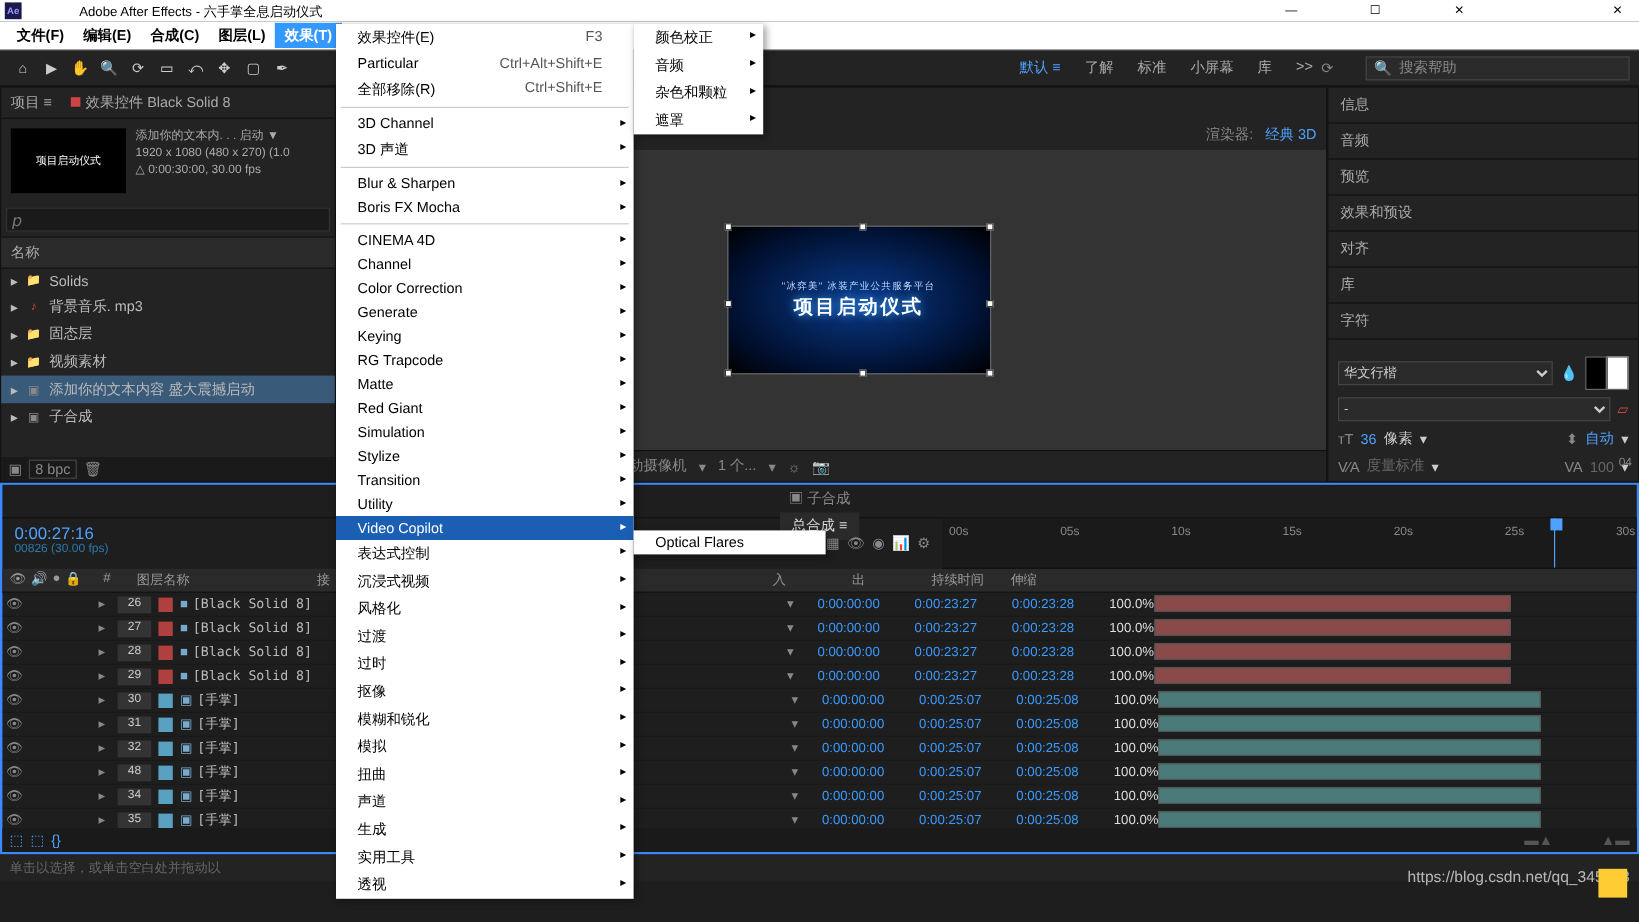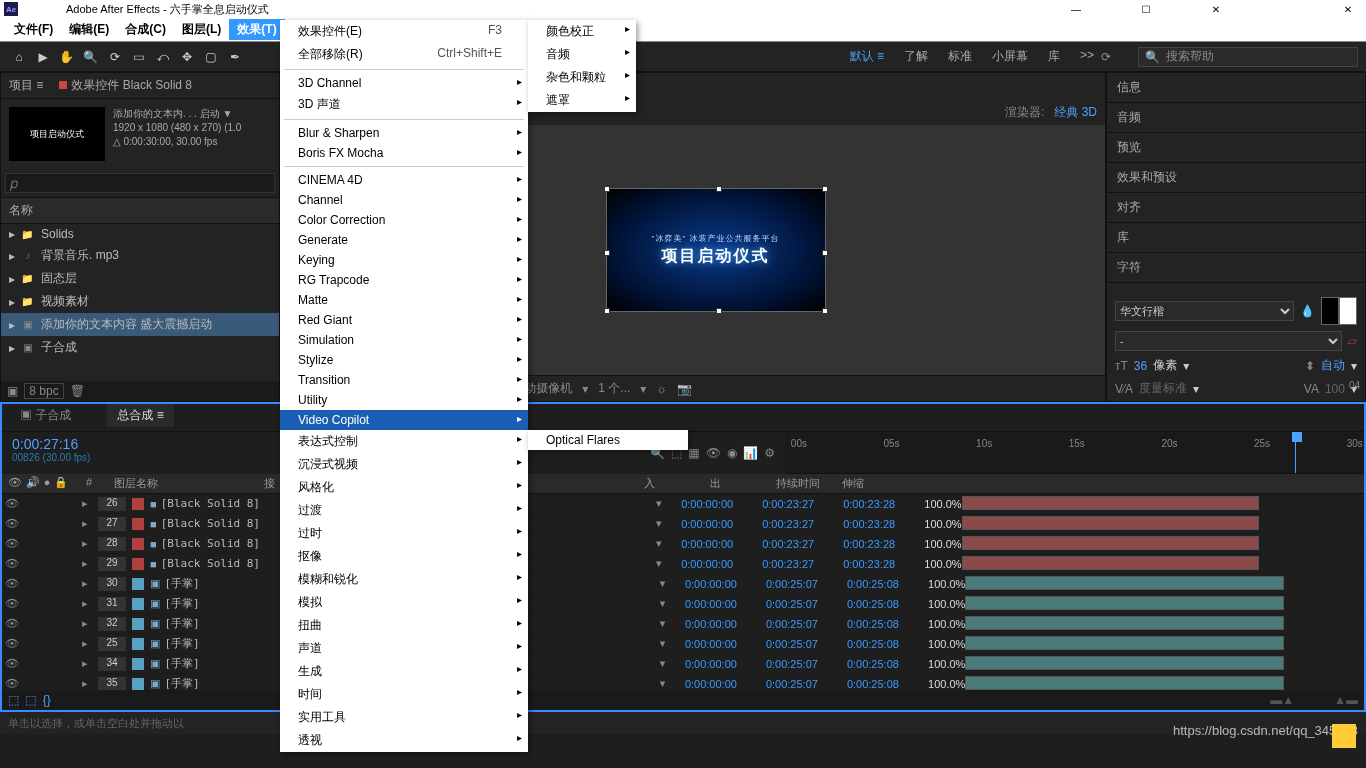--- a/index.html
+++ b/index.html
@@ -43,21 +43,21 @@
 .comp .ctrls { height:26px; background:#232323; display:flex; align-items:center; padding:0 6px; color:#888; gap:10px; border-top:1px solid #111;}
 .right { width:260px; display:flex; flex-direction:column; }
 .right .section { padding:6px 10px; border-bottom:1px solid #111; color:#aaa; }
 .right .char { padding:8px; }
 .right .char select, .right .char input { background:#2a2a2a; border:1px solid #444; color:#ccc; height:20px; font-size:11px; }
 .right .char .row { display:flex; align-items:center; gap:6px; margin-top:6px; }
 .right .swatch { width:36px; height:28px; display:flex; }
 .right .swatch .c1 { width:18px; background:#000; border:1px solid #666;}
 .right .swatch .c2 { width:18px; background:#fff; border:1px solid #666;}
 .timeline { height:310px; border:2px solid #3a8aff; display:flex; flex-direction:column; background:#1e1e1e;}
-.timeline .tabs { height:28px; display:flex; align-items:flex-start; padding:0 8px; gap:26px; border-bottom:1px solid #111;}
+.timeline .tabs { height:28px; display:flex; align-items:center; padding:0 8px; gap:0; border-bottom:1px solid #111;flex-direction:column;}
 .timeline .tabs .tab { padding:3px 10px; color:#888; }
 .timeline .tabs .tab.sel { background:#2a2a2a; color:#ddd; }
 .timeline .hdr { height:42px; display:flex; }
 .timeline .hdr .tc { width:148px; padding:4px 10px; }
 .timeline .hdr .tc .time { color:#4ea1ff; font-size:14px; }
 .timeline .hdr .tc .fps { color:#2a7aaa; font-size:10px; }
 .timeline .hdr .icons { display:flex; align-items:center; gap:6px; color:#888; padding:0 10px; margin-left:490px;}
 .timeline .hdr .ruler { flex:1; position:relative; background:#1a1a1a; border-bottom:1px solid #111;}
 .timeline .hdr .ruler .tick { position:absolute; top:6px; font-size:10px; color:#888; }
 .timeline .hdr .ruler .playhead { position:absolute; top:0; width:1px; height:100%; background:#4ea1ff; }
@@ -446,21 +446,21 @@
     <div class="tcell dur">0:00:25:08</div>
     <div class="stretch">100.0%</div>
     <div class="bar">
           <div class="clip" style="left:0%;width:80%;background:#4a7a7a"></div>
         </div>
       </div>
       <div class="row">
     <div class="eye">👁</div>
     <div class="avcol"></div>
     <div class="twirl">▸</div>
-    <div class="idx">25</div>
+    <div class="idx">48</div>
     <div class="color" style="background:#5aa0c0"></div>
     <span style="color:#7ac;margin-right:4px">▣</span>
     <div class="name">[手掌]</div>
     <div class="mode"></div>
     <div class="arrow">▾</div>
     <div class="tcell in">0:00:00:00</div>
     <div class="tcell out">0:00:25:07</div>
     <div class="tcell dur">0:00:25:08</div>
     <div class="stretch">100.0%</div>
     <div class="bar">
@@ -514,20 +514,21 @@
       </div>
   </div>
 </div>
 
 <div class="statusbar">
   <span>单击以选择，或单击空白处并拖动以</span>
 </div>
 
 <div class="menu" style="left:280px; top:20px; width:248px;" id="fxmenu">
 <div class="mitem">效果控件(E)<span class="sc">F3</span></div>
+    <div class="mitem">Particular<span class="sc">Ctrl+Alt+Shift+E</span></div>
     <div class="mitem">全部移除(R)<span class="sc">Ctrl+Shift+E</span></div>
     <div class="sep"></div>
     <div class="mitem sub">3D Channel</div>
     <div class="mitem sub">3D 声道</div>
     <div class="sep"></div>
     <div class="mitem sub">Blur &amp; Sharpen</div>
     <div class="mitem sub">Boris FX Mocha</div>
     <div class="sep"></div>
     <div class="mitem sub">CINEMA 4D</div>
     <div class="mitem sub">Channel</div>
@@ -546,28 +547,27 @@
     <div class="mitem sub">沉浸式视频</div>
     <div class="mitem sub">风格化</div>
     <div class="mitem sub">过渡</div>
     <div class="mitem sub">过时</div>
     <div class="mitem sub">抠像</div>
     <div class="mitem sub">模糊和锐化</div>
     <div class="mitem sub">模拟</div>
     <div class="mitem sub">扭曲</div>
     <div class="mitem sub">声道</div>
     <div class="mitem sub">生成</div>
-    <div class="mitem sub">时间</div>
     <div class="mitem sub">实用工具</div>
     <div class="mitem sub">透视</div>
   </div>
 <div class="menu" style="left:528px; top:20px; width:108px;" id="fxside">
     <div class="mitem sub">颜色校正</div>
     <div class="mitem sub">音频</div>
     <div class="mitem sub">杂色和颗粒</div>
     <div class="mitem sub">遮罩</div>
   </div>
-<div class="menu" style="left:528px; top:430px; width:160px;">
+<div class="menu" style="left:528px; top:442px; width:160px;">
   <div class="mitem">Optical Flares</div>
 </div>
 
 <div class="watermark">https://blog.csdn.net/qq_345143</div>
 <div class="badge"></div>
 
 </body></html>

